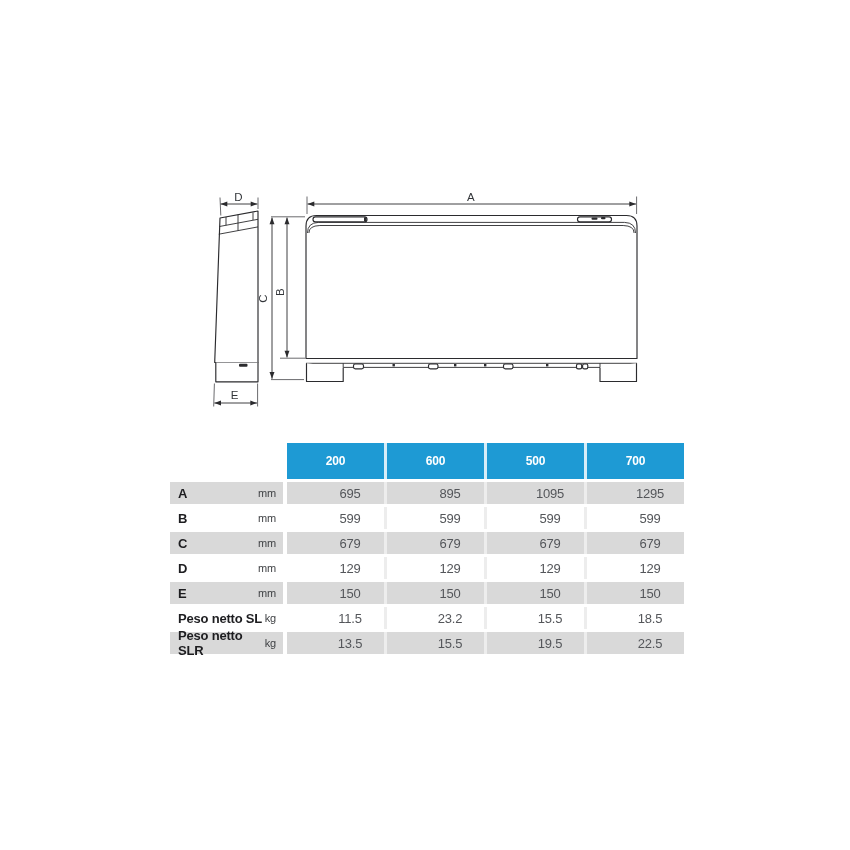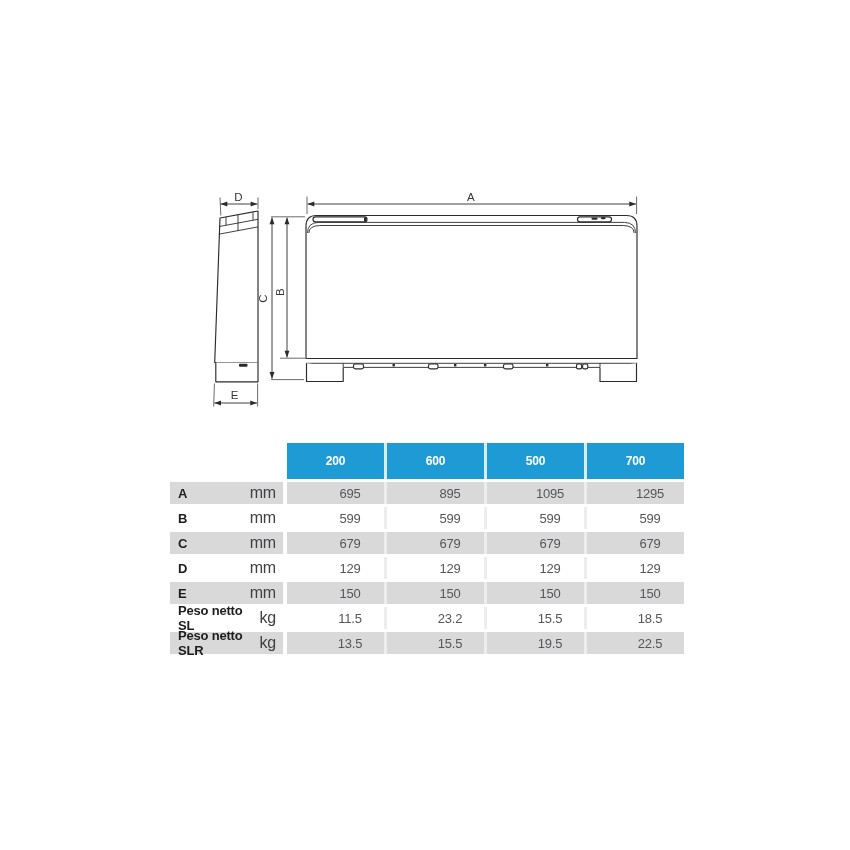--- a/index.html
+++ b/index.html
@@ -34,21 +34,21 @@
   .headcell{
     background:var(--header-bg,#1e9ad4);color:var(--header-text,#ffffff);
     font-weight:bold;font-size:12px;
   }
   .hgap{background:#ffffff;}
   .hsep{background:#d6edf8;}
   .labelcell{
     justify-content:space-between;padding:0 7px 0 8px;box-sizing:border-box;
   }
   .rl{font-weight:bold;font-size:13px;color:var(--label-text,#1d1d20);}
-  .ru{font-size:16px;color:#3f4144;}
+  .ru{font-size:11px;color:#3f4144;}
   .valuecell{font-size:13px;color:var(--value-text,#54565a);padding-left:29px;}
   .s{background:var(--shaded-row,#d9d9d9);}
   .w{background:#ffffff;}
   .gapw{background:#ffffff;}
   .gsep{background:#ededed;}
 </style>
 </head>
 <body>
 
 <div class="canvas">

